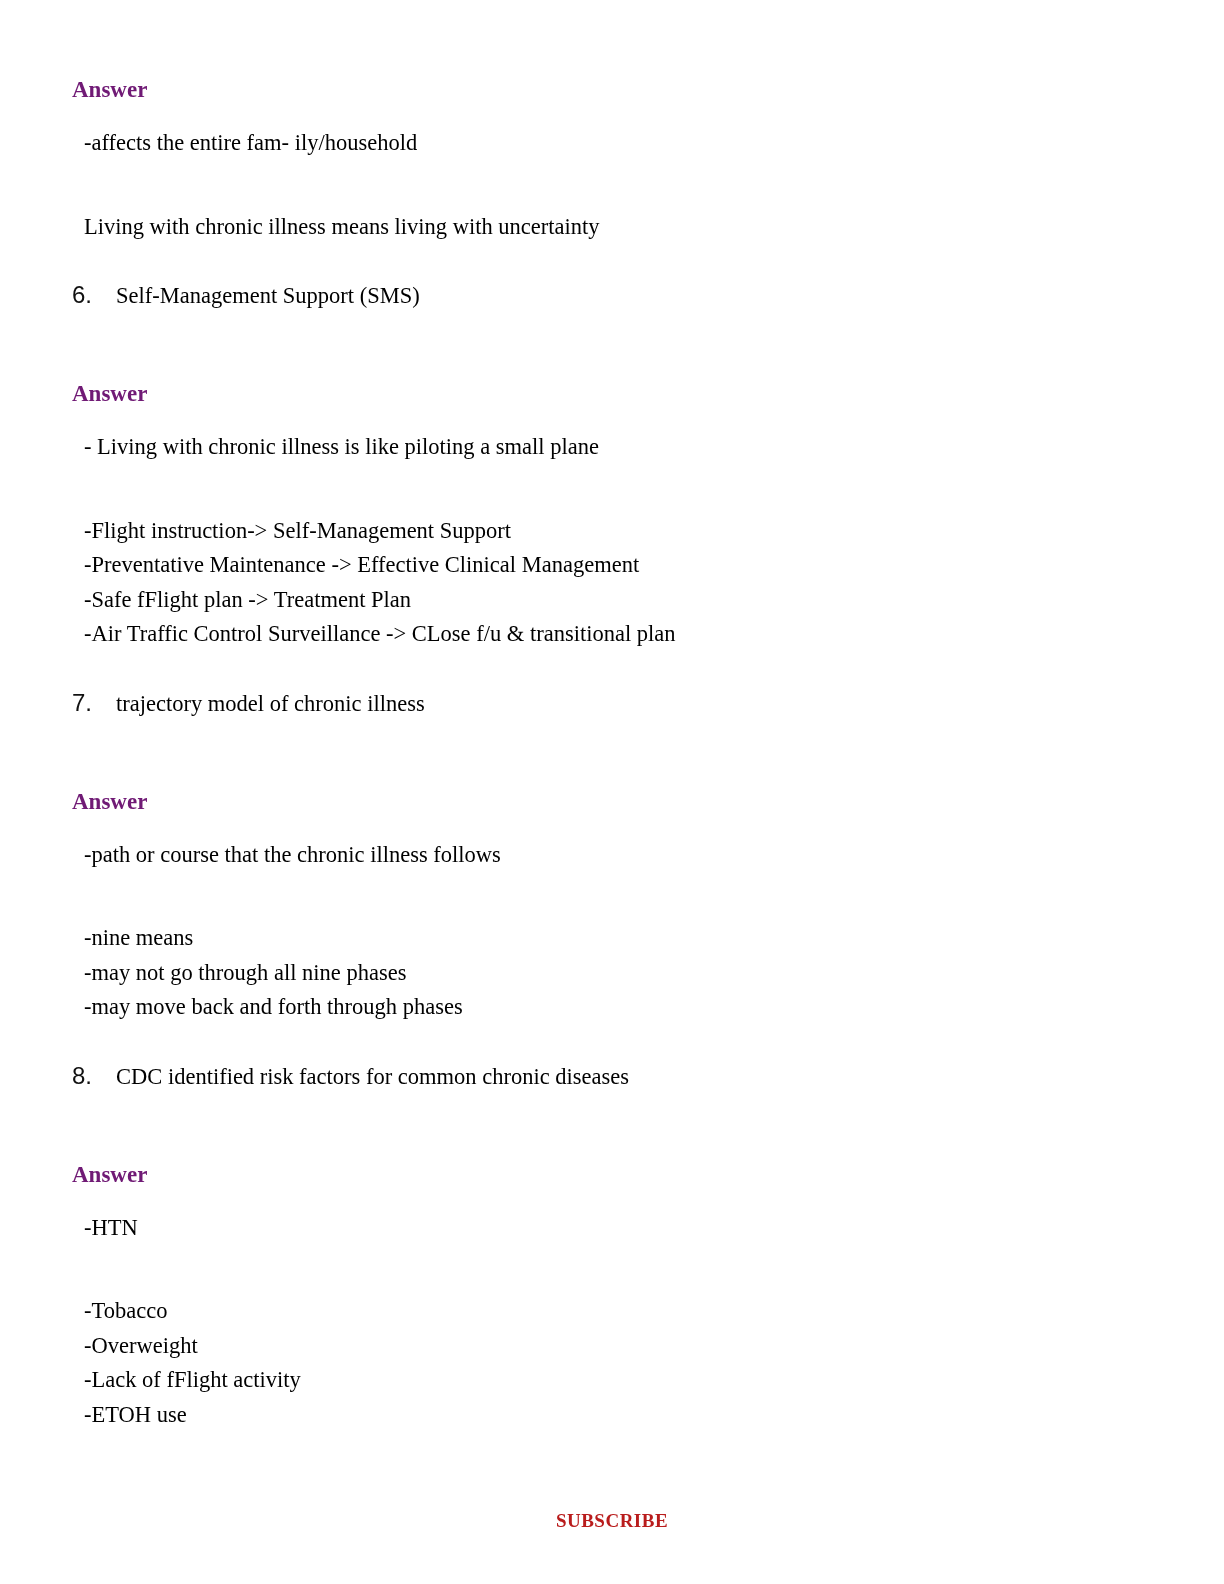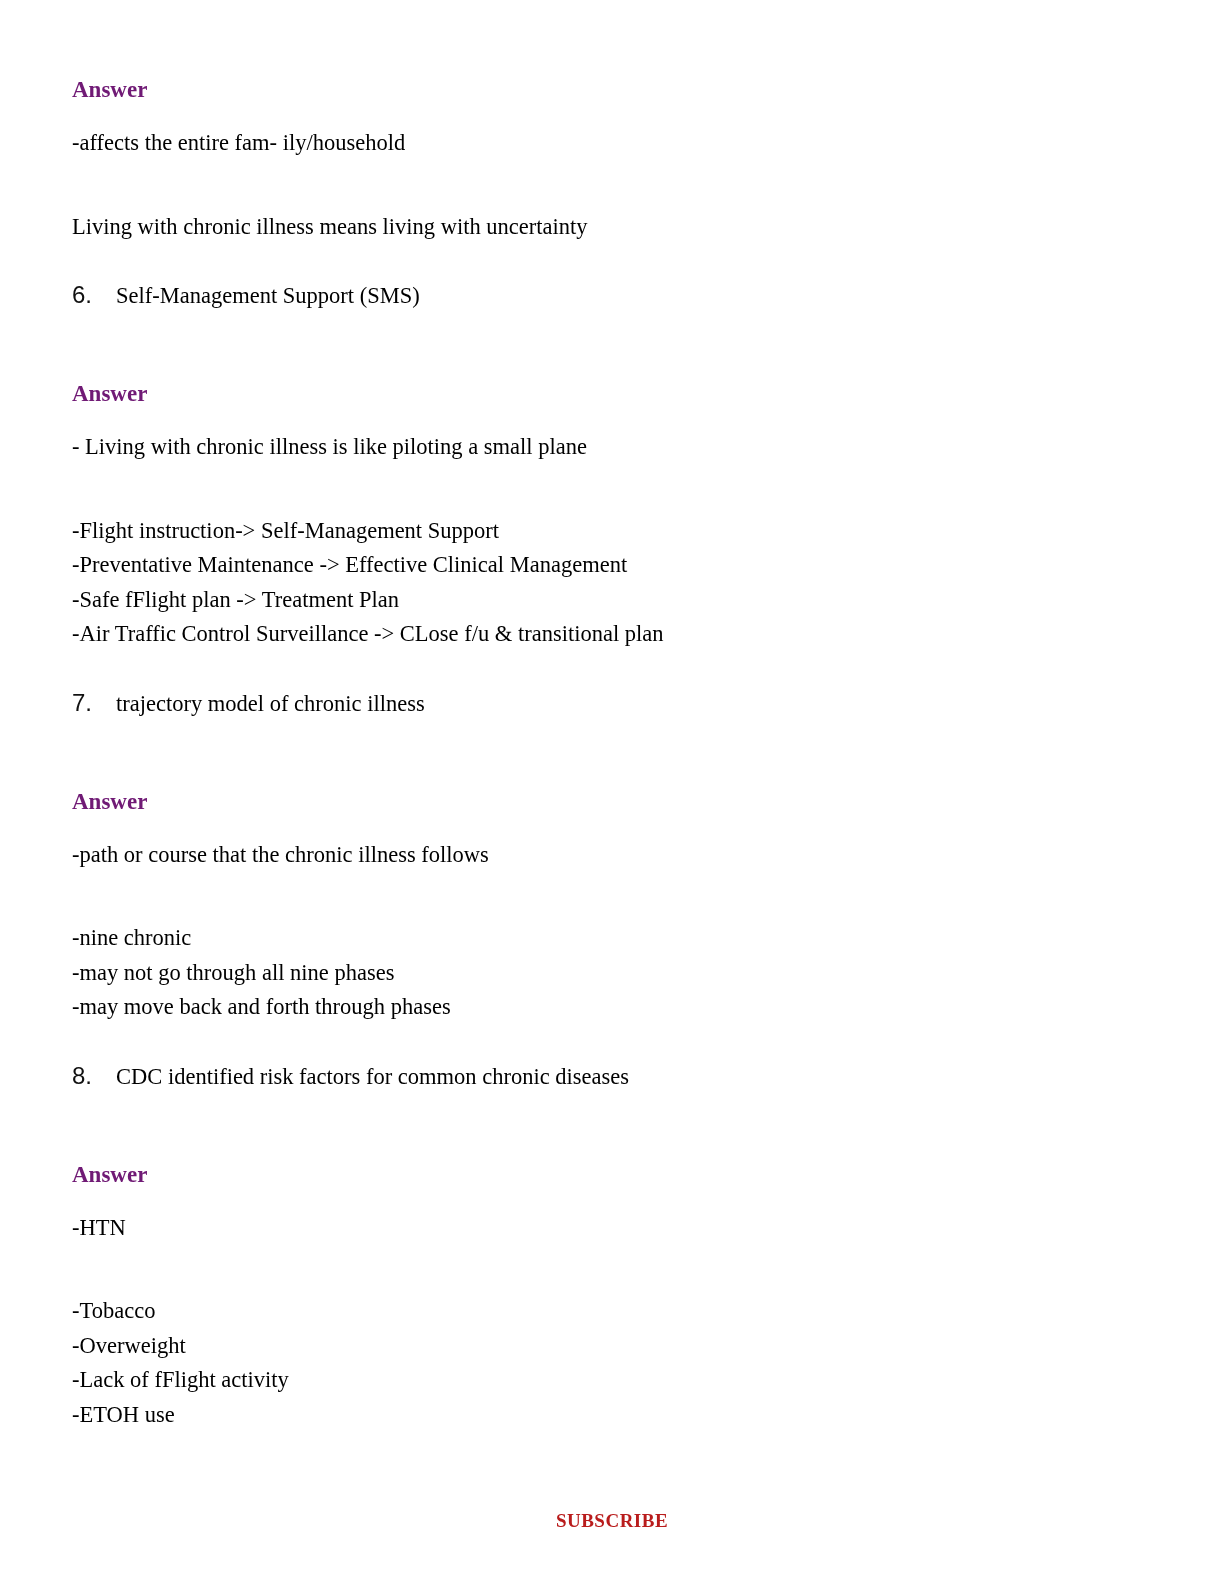--- a/index.html
+++ b/index.html
@@ -17,21 +17,21 @@
     width: 100%;
     height: 100%;
     padding: 75px 72px 0 72px;
   }
   .answer-label {
     font-size: 23px;
     line-height: 29px;
     font-weight: bold;
     color: #701a75;
   }
-  .para { margin: 0; font-family: Liberation Serif, serif; }
+  .para { margin: 12px; font-family: Liberation Serif, serif; }
   .para .line {
     font-size: 22.5px;
     line-height: 34.5px;
     white-space: pre-wrap;
   }
   .question {
     line-height: 36px;
   }
   .q-num {
     font-family: "Liberation Sans", "DejaVu Sans", sans-serif;
@@ -100,21 +100,21 @@
     <span class="q-num">7.</span><span class="q-text">trajectory model of chronic illness</span>
   </div>
 
   <div class="answer-label sp-ans">Answer</div>
 
   <div class="para sp-a">
     <div class="line">-path or course that the chronic illness follows</div>
   </div>
 
   <div class="para sp-p">
-    <div class="line">-nine chronic</div>
+    <div class="line">-nine means</div>
     <div class="line">-may not go through all nine phases</div>
     <div class="line">-may move back and forth through phases</div>
   </div>
 
   <div class="question sp-q">
     <span class="q-num">8.</span><span class="q-text">CDC identified risk factors for common chronic diseases</span>
   </div>
 
   <div class="answer-label sp-ans">Answer</div>
 

